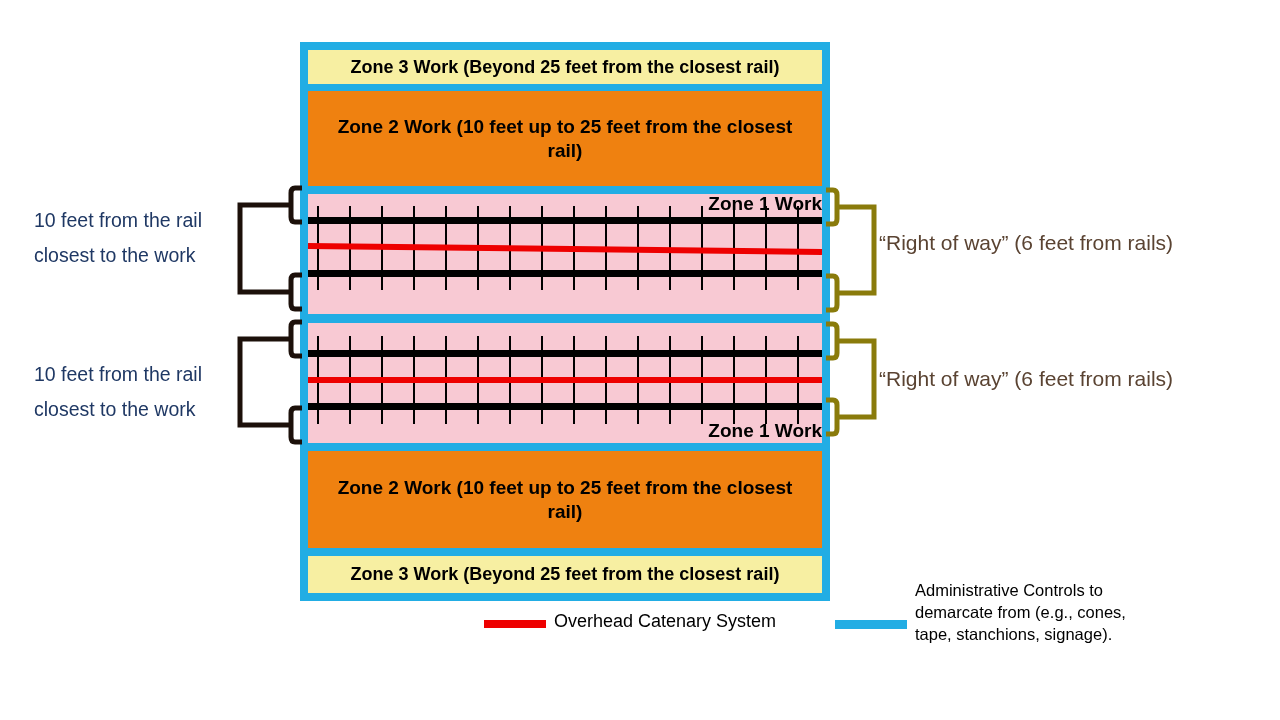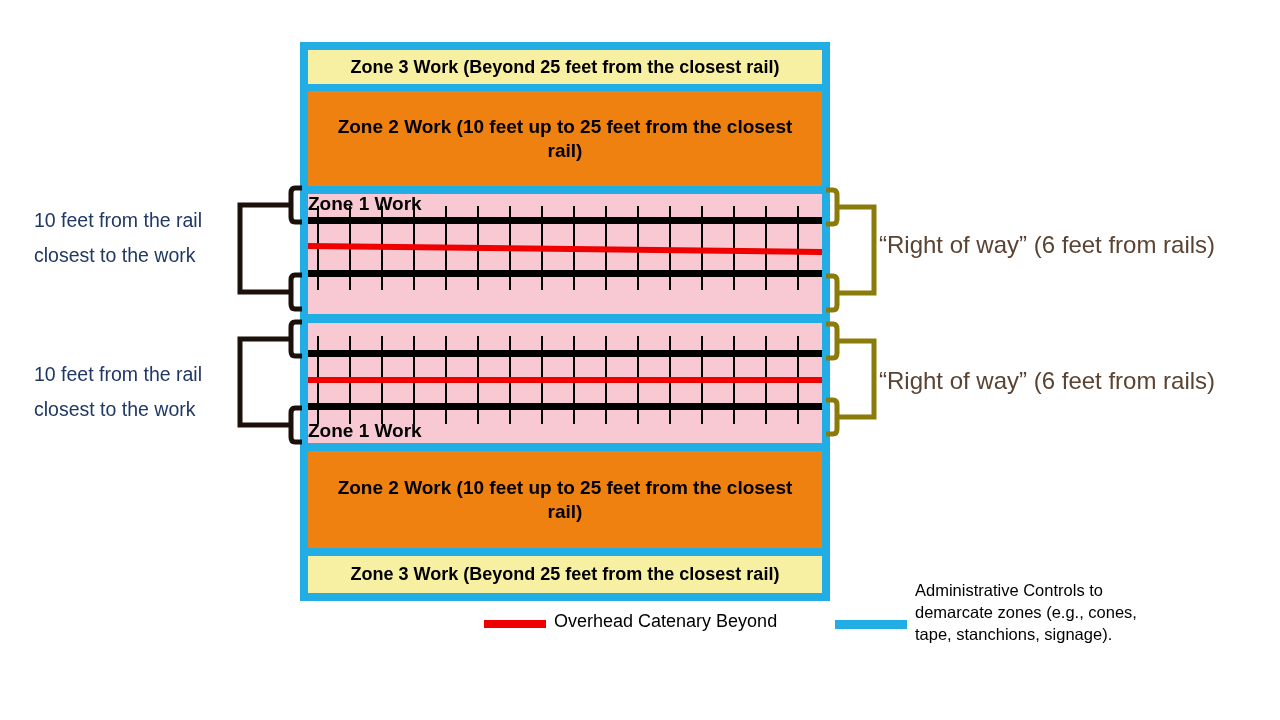--- a/index.html
+++ b/index.html
@@ -22,21 +22,21 @@
   .b-y1{height:34px;} .b-o1{height:95px;} .b-p1{height:120px;}
   .b-p2{height:120px;} .b-o2{height:97px;} .b-y2{height:37px;}
   .gap7{height:7px;flex:none;} .gap8{height:8px;flex:none;} .gap9{height:9px;flex:none;}
   .zone-text{
     color:var(--text-black);font-weight:bold;
     display:flex;align-items:center;justify-content:center;text-align:center;
   }
   .zone3-text{font-size:18px;white-space:nowrap;height:100%;}
   .zone2-text{font-size:19px;height:100%;padding:0 28px;line-height:1.25;border-radius:17px;}
   .zone1-label{
-    position:absolute;left:0;width:100%;text-align:left;
+    position:absolute;left:0;width:100%;text-align:right;
     font-weight:bold;font-size:19px;color:var(--text-black);z-index:3;
   }
   .zone1-label.at-top{top:-1px;}
   .zone1-label.at-bottom{bottom:1px;}
   
   .ties{
     position:absolute;left:9px;right:11px;z-index:1;
     background:repeating-linear-gradient(90deg, var(--rail-black) 0 2px, transparent 2px 32px);
   }
   .p1 .ties{top:12px;height:84px;}
@@ -51,21 +51,21 @@
   .bracket-olive{stroke:var(--bracket-olive);stroke-width:5;}
   .catenary{stroke:var(--catenary-red);stroke-width:6;}
   
   .left-note{
     position:absolute;left:34px;width:195px;
     font-size:19.5px;line-height:35px;color:var(--label-navy);
   }
   .ln1{top:203px;} .ln2{top:357px;}
   .right-note{
     position:absolute;left:879px;white-space:nowrap;
-    font-size:24px;color:var(--label-brown);
+    font-size:21px;color:var(--label-brown);
   }
   .rn1{top:231px;} .rn2{top:367px;}
   
   .swatch{position:absolute;}
   .sw-red{left:484px;top:620px;width:62px;height:8px;background:var(--catenary-red);}
   .sw-blue{left:835px;top:620px;width:72px;height:9px;background:var(--demarcation-blue);}
   .legend-label{position:absolute;color:var(--text-black);}
   .lg-cat{left:554px;top:611px;font-size:18px;white-space:nowrap;}
   .lg-adm{left:915px;top:579px;width:245px;font-size:16.5px;line-height:22px;}
 </style>
@@ -135,17 +135,17 @@
       <path class="bracket-olive" d="M826 400 L833 400 Q837 400 837 405 L837 429 Q837 434 833 434 L826 434"></path>
     </g>
   </svg>
 
   <div class="left-note ln1">10 feet from the rail closest to the work</div>
   <div class="left-note ln2">10 feet from the rail closest to the work</div>
   <div class="right-note rn1">“Right of way” (6 feet from rails)</div>
   <div class="right-note rn2">“Right of way” (6 feet from rails)</div>
 
   <div class="swatch sw-red"></div>
-  <div class="legend-label lg-cat">Overhead Catenary Beyond</div>
+  <div class="legend-label lg-cat">Overhead Catenary System</div>
   <div class="swatch sw-blue"></div>
-  <div class="legend-label lg-adm">Administrative Controls to demarcate zones (e.g., cones, tape, stanchions, signage).</div>
+  <div class="legend-label lg-adm">Administrative Controls to demarcate from (e.g., cones, tape, stanchions, signage).</div>
 
 </div>
 
 </body></html>

